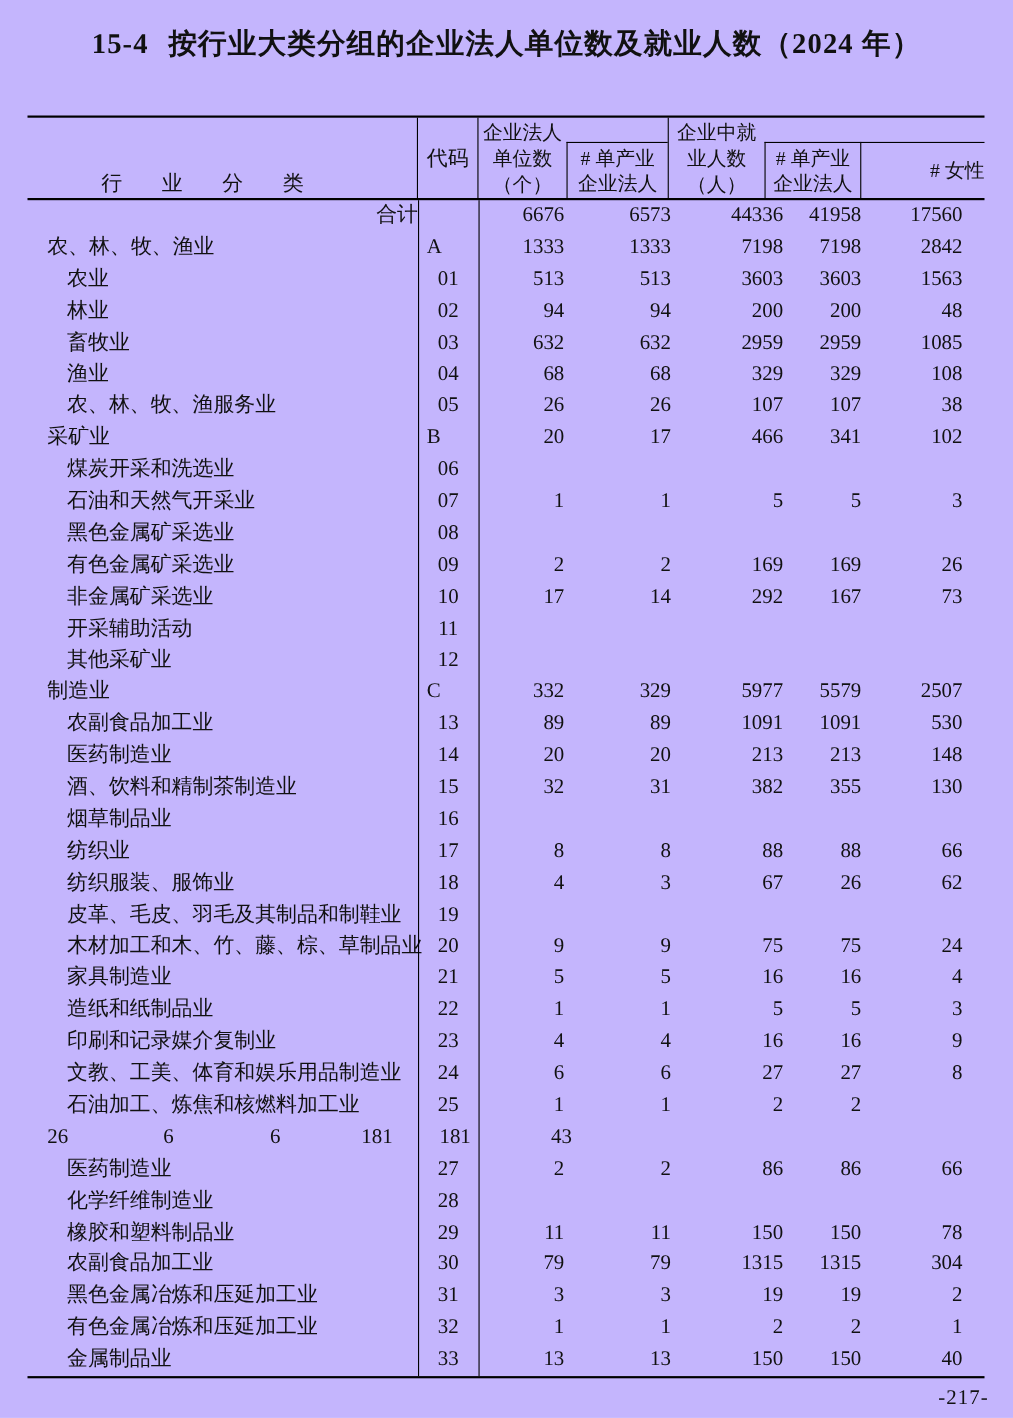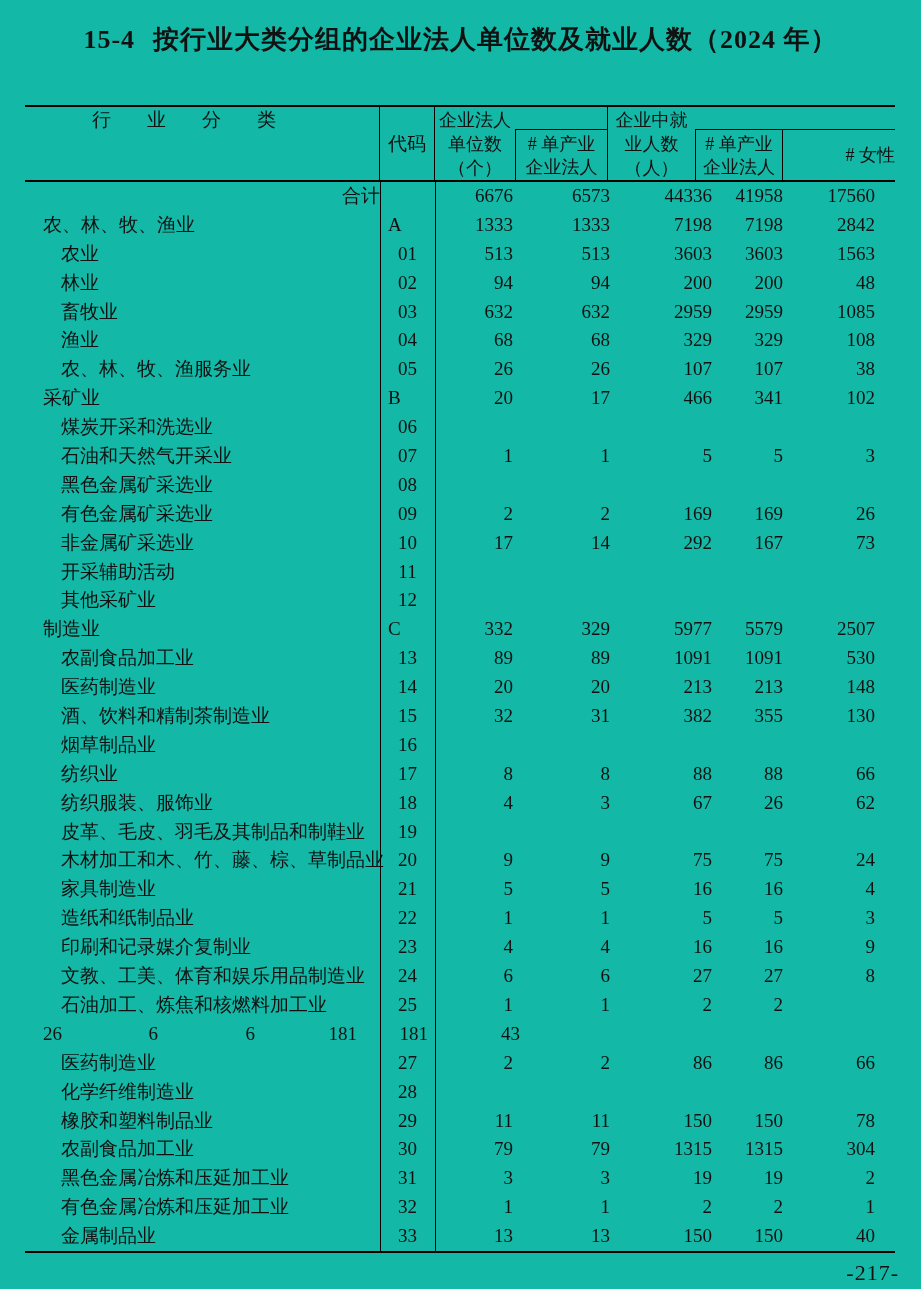--- a/index.html
+++ b/index.html
@@ -1,19 +1,19 @@
 <!DOCTYPE html>
 <html><head>
 <meta charset="utf-8">
 <style>
   html,body { margin:0; padding:0; background:#fff; }
   .page {
     position:relative;
     width:921px; height:1289px;
-    background:#14b8a6;
+    background:#c4b5fd;
     color:#111;
     font-family:"Liberation Serif","DejaVu Serif",serif;
     overflow:hidden;
   }
   .title {
     position:absolute; top:22px; left:0; right:0;
     text-align:center;
     font-size:26px; font-weight:bold;
     letter-spacing:1px;
     white-space:nowrap;
@@ -27,21 +27,21 @@
     position:relative;
     height:73px;
     border-top:2px solid #000;
     border-bottom:2px solid #000;
     font-size:18px;
   }
   .thead > div { position:absolute; box-sizing:border-box; text-align:center; }
   .h-col1 {
     left:0; top:0; width:355px; height:100%;
     border-right:1px solid #000;
-    display:flex; align-items:flex-start; justify-content:center;
+    display:flex; align-items:flex-end; justify-content:center;
   }
   .h-col1 span { letter-spacing:36px; font-size:19px; }
   .h-col2 {
     left:355px; top:0; width:55px; height:100%;
     border-right:1px solid #000;
     display:flex; align-items:center; justify-content:center;
     font-size:19px;
   }
   .h-col3 { left:410px; top:0; width:80px; height:100%; line-height:24px; padding-top:1px; }
   .h-col5 { left:582px; top:0; width:88px; height:100%; line-height:24px; padding-top:1px; border-left:1px solid #000; }
@@ -73,21 +73,21 @@
   .c-code.code-letter { text-align:left; padding-left:8px; }
   .c-num { text-align:right; }
   .c3 { width:78px;padding-left:38px; }
   .c4 { width:97px; }
   .c5 { width:102px; }
   .c6 { width:71px; }
   .c7 { width:92px; }
 
   .footer {
     position:absolute; top:1260px; right:22px;
-    font-size:22px; letter-spacing:1px;
+    font-size:19px; letter-spacing:1px;
   }
 </style>
 </head>
 <body>
 
 <div class="page">
 
   <div class="title">
     <span class="tnum">15-4</span><span>按行业大类分组的企业法人单位数及就业人数（2024 年）</span>
   </div>

